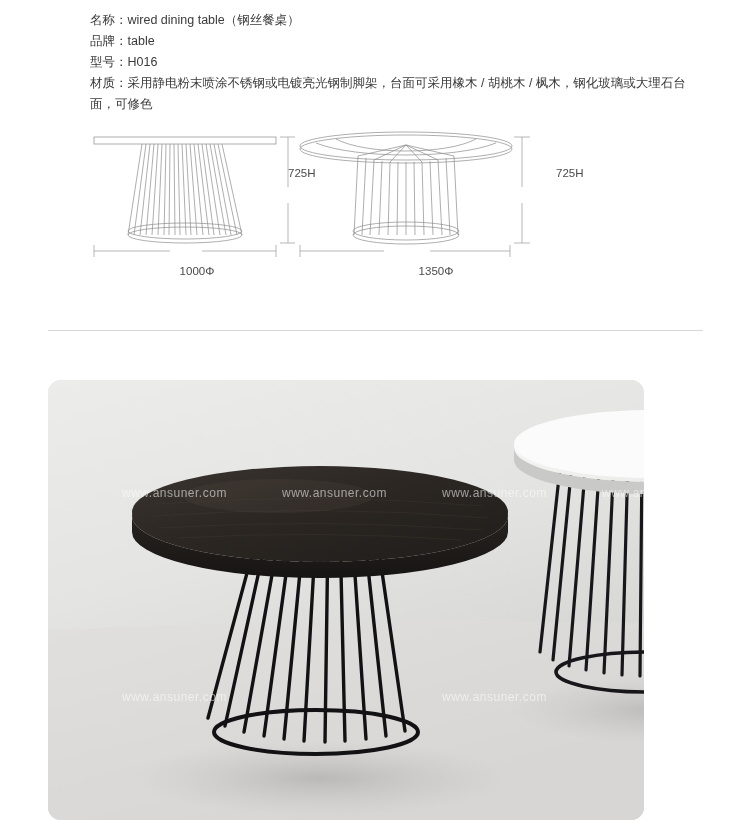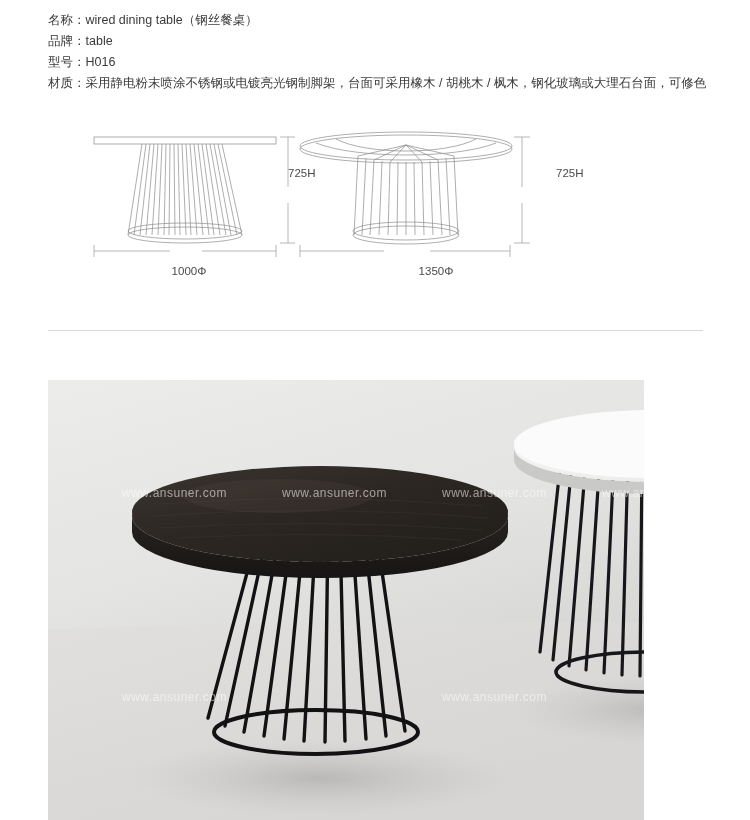--- a/index.html
+++ b/index.html
@@ -26,20 +26,21 @@
     position: absolute;
     left: 48px;
     top: 10px;
     width: 660px;
   }
   .spec-line {
     font-size: 12.5px;
     line-height: 21px;
     color: #3a3a3a;
     white-space: nowrap;
+    margin-left: 42px;
   }
   .spec-line.wrap {
     white-space: normal;
   }
 
   
   .drawings {
     position: absolute;
     left: 48px;
     top: 125px;
@@ -53,21 +54,21 @@
   .draw-small { left: 42px; top: 0; }
   .draw-large { left: 248px; top: 0; }
 
   .dim-caption {
     position: absolute;
     font-size: 11.5px;
     color: #4a4a4a;
     text-align: center;
   }
   .cap-small {
-    left: 34px;
+    left: 42px;
     top: 140px;
     width: 214px;
   }
   .cap-large {
     left: 232px;
     top: 140px;
     width: 312px;
   }
 
   .v-label {
@@ -93,20 +94,21 @@
 
   
   .photo {
     position: absolute;
     left: 48px;
     top: 380px;
     width: 596px;
     height: 440px;
     background: linear-gradient(160deg, #e9e9e7 0%, #e3e3e1 35%, #dcdcda 60%, #d2d2d0 100%);
     overflow: hidden;
+    border-radius: 13px;
   }
   .photo svg {
     display: block;
   }
   .wm {
     position: absolute;
     font-size: 12px;
     color: rgba(255,255,255,0.55);
     letter-spacing: 0.5px;
     font-family: "Liberation Sans", sans-serif;

